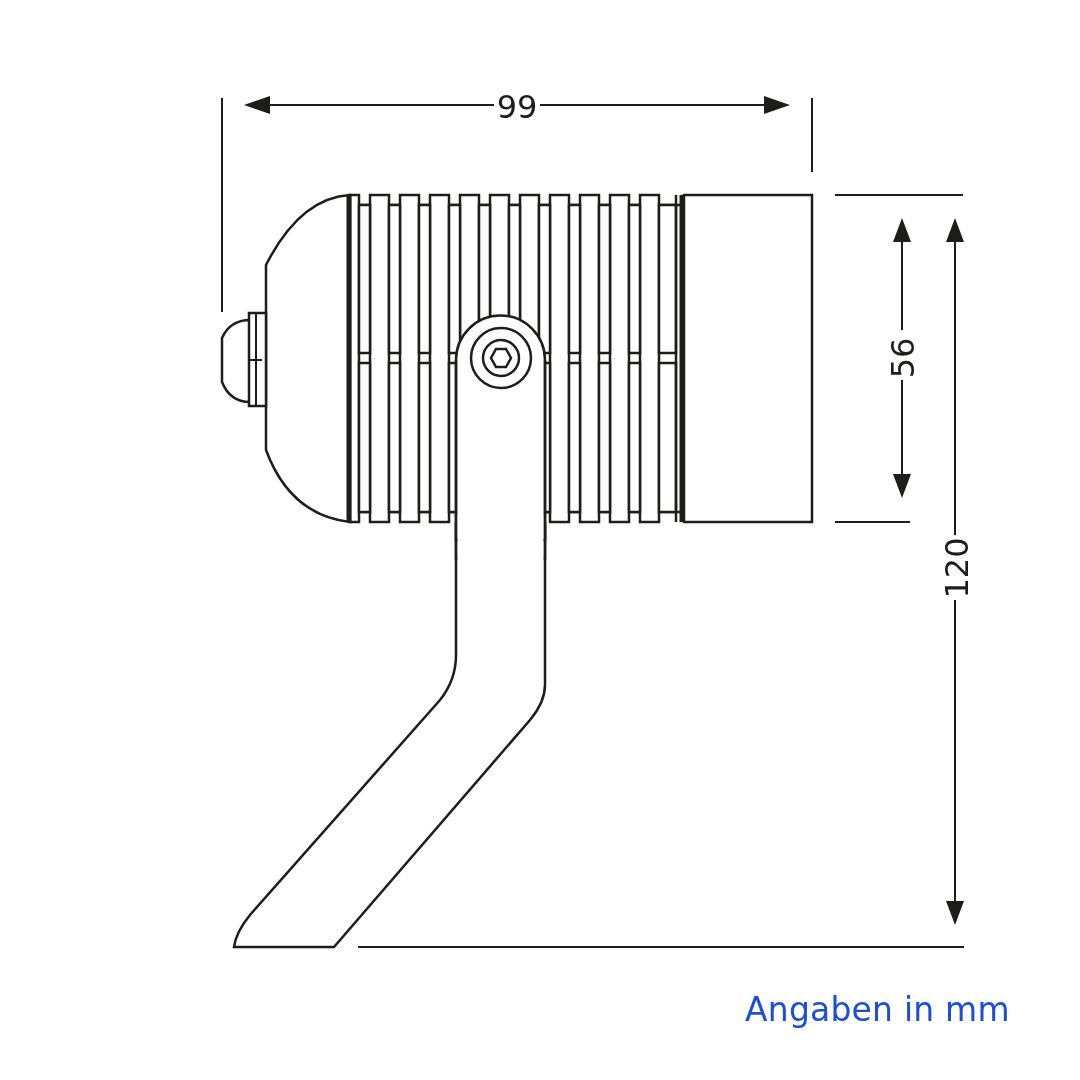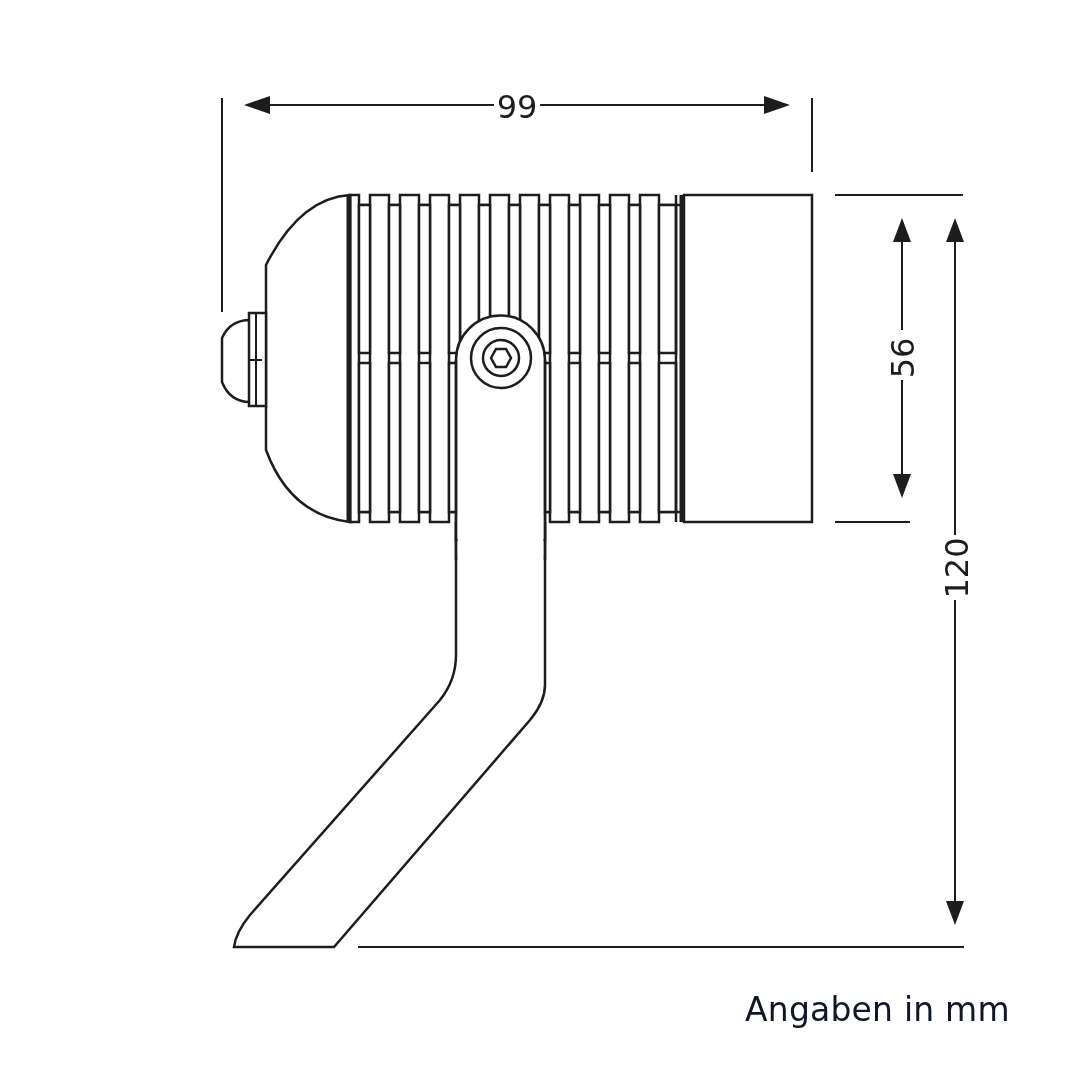--- a/index.html
+++ b/index.html
@@ -3,21 +3,21 @@
 <meta charset="utf-8">
 <style>
   html, body { margin: 0; padding: 0; background: #ffffff; }
   body { width: 1080px; height: 1080px; position: relative; overflow: hidden; }
   #drawing { position: absolute; left: 0; top: 0; width: 1080px; height: 1080px; }
   .ln { stroke: #1d1d1b; fill: none; }
   .fillw { fill: #ffffff; stroke: #1d1d1b; }
   .dimtext { font-family: "DejaVu Sans", sans-serif; font-size: 32px; fill: #1d1d1b; }
   .note {
     position: absolute; left: 745px; top: 990px;
-    font-family: "DejaVu Sans", sans-serif; font-size: 33px; color: #0f172a;
+    font-family: "DejaVu Sans", sans-serif; font-size: 33px; color: #1d4ed8;
     letter-spacing: 0.2px; white-space: nowrap;
   }
 </style>
 </head>
 <body>
 
 <svg id="drawing" viewBox="0 0 1080 1080" xmlns="http://www.w3.org/2000/svg">
 
   <g>
     <line class="ln" stroke-width="2" x1="222" y1="98" x2="222" y2="312"></line>

